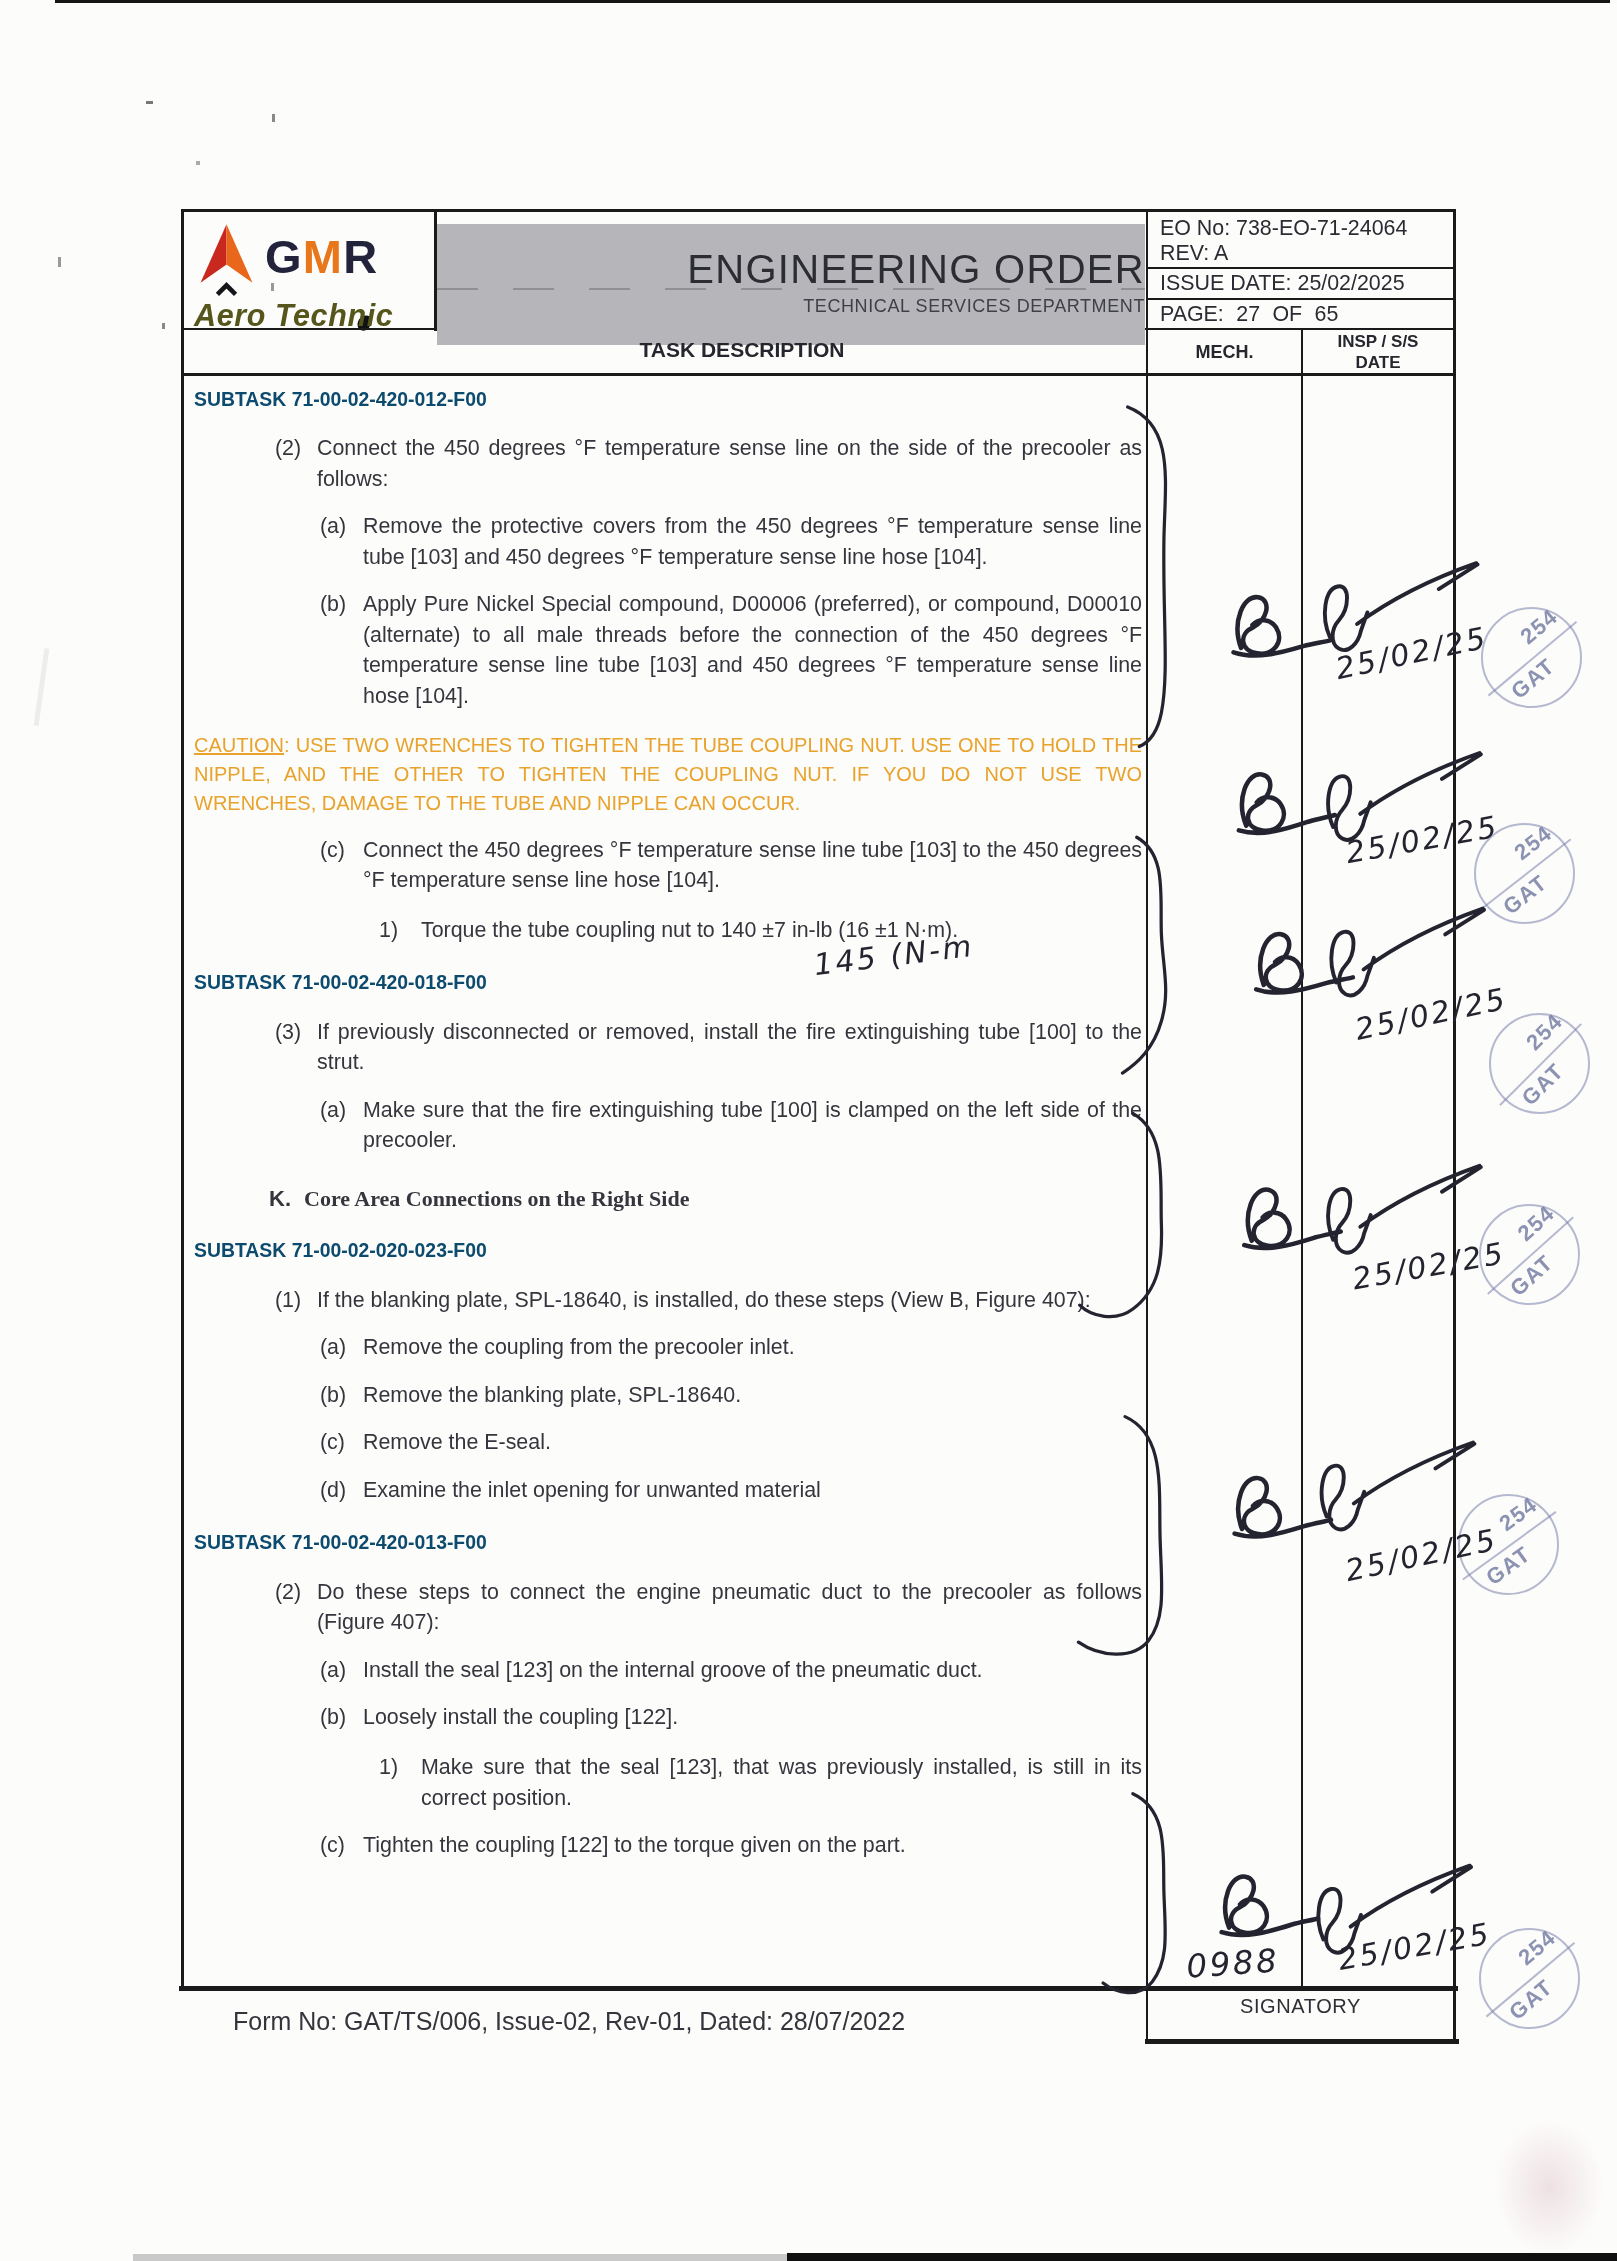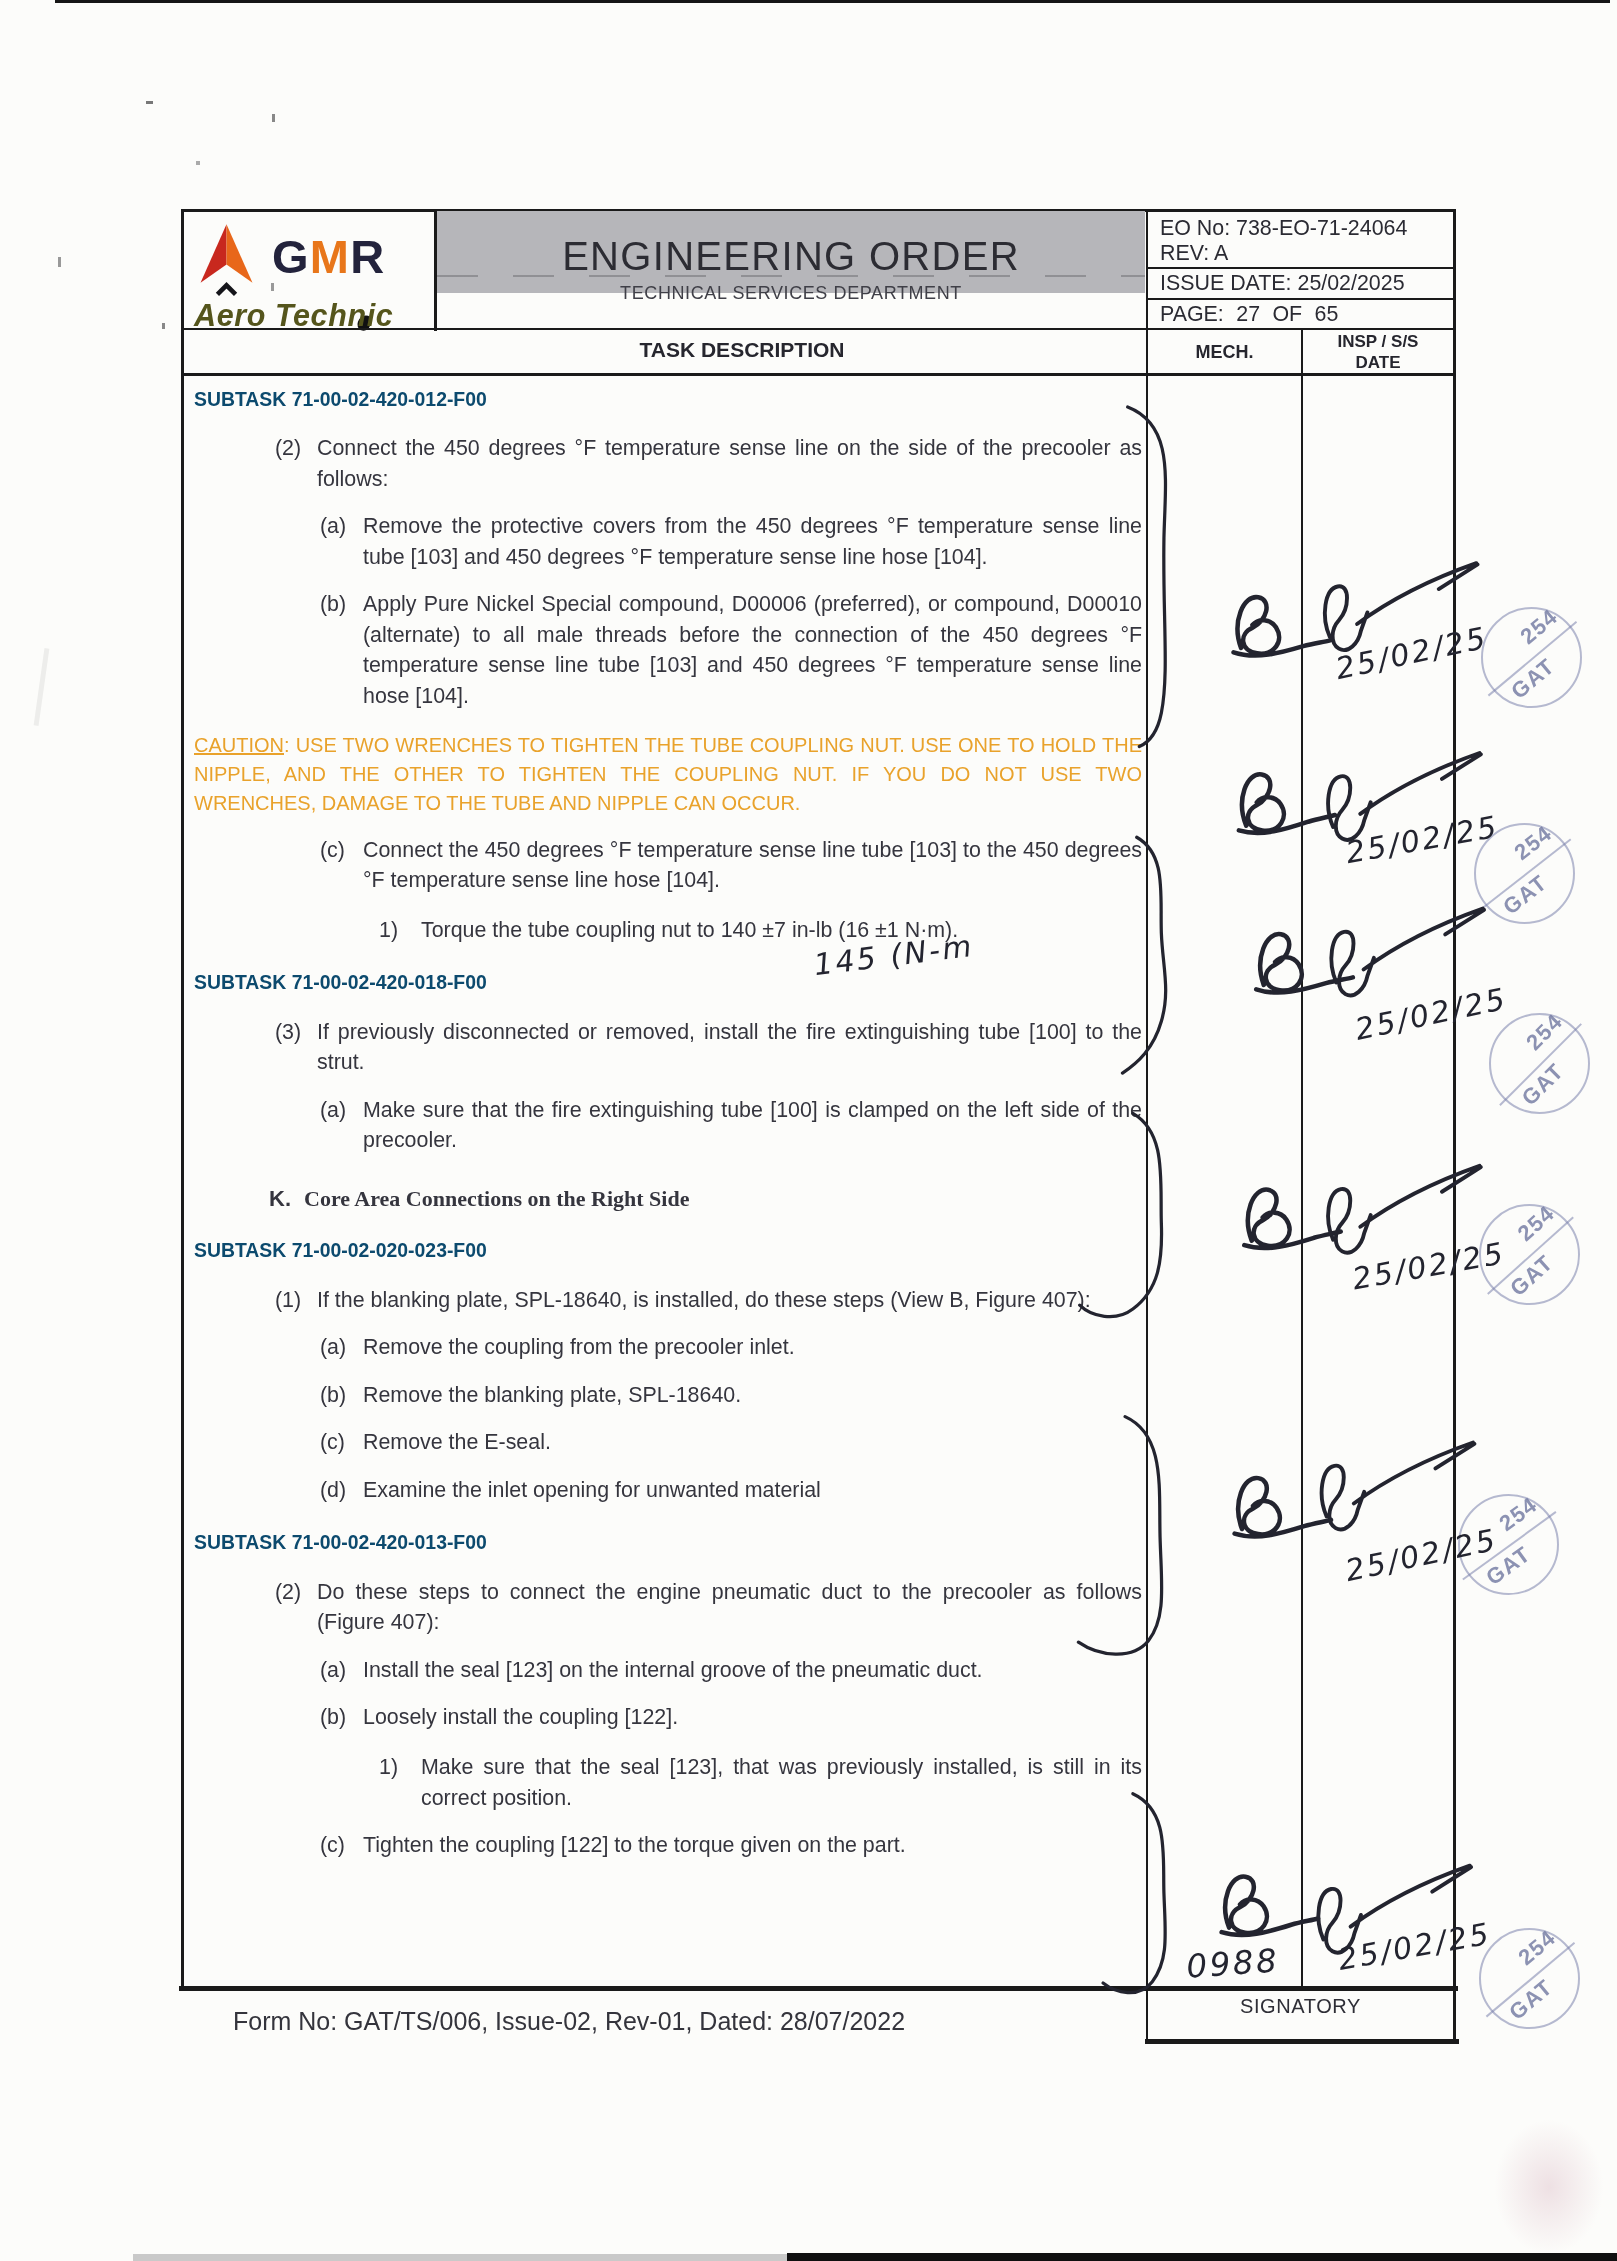--- a/index.html
+++ b/index.html
@@ -2,30 +2,30 @@
 <html style="font-size:10.4px"><head>
 <meta charset="utf-8">
 <style>
   html,body{margin:0;padding:0;background:#e9e9e9;}
   .page{position:relative;width:1617px;height:2261px;background:#fcfcfa;
         font-family:"Liberation Sans",sans-serif;color:#35353e;overflow:hidden;}
   .abs{position:absolute;}
   
   .hline,.vline{position:absolute;background:#1a1a1a;}
   
-  .title-cell{position:absolute;left:437px;top:211px;width:708px;height:82px;
-              background:var(--header-gray,#b6b6ba);text-align:center;}
+  .title-cell{position:absolute;left:437px;top:224px;width:708px;height:121px;
+              background:var(--header-gray,#b6b6ba);text-align:right;}
   .title-cell .t1{margin-top:23px;font-size:40px;font-weight:500;letter-spacing:1.3px;color:#2c2c33;}
   .title-cell .t2{margin-top:3.9px;font-size:18px;letter-spacing:0.6px;color:#3f3f47;}
   .smudge-line{position:absolute;left:0;right:0;top:64px;height:1.9px;
      background:repeating-linear-gradient(90deg,rgba(45,45,50,.28) 0 41px,transparent 41px 76px);}
   .logo-wrap{position:absolute;left:194px;top:223px;width:233px;height:97px;}
   .brand-row{display:flex;align-items:flex-start;}
   .brand-word{font-size:47px;font-weight:bold;color:var(--brand-dark,#23233c);
-              letter-spacing:1.3px;line-height:52px;margin-left:13px;margin-top:7.8px;}
+              letter-spacing:1.3px;line-height:52px;margin-left:6px;margin-top:7.8px;}
   .brand-word .m{color:var(--logo-orange,#e8761a);}
   .subbrand{font-size:30.5px;font-weight:bold;font-style:italic;color:var(--brand-olive,#55551c);
             margin-top:1.3px;letter-spacing:0.6px;}
   .info-text{position:absolute;font-size:21.4px;color:#2b2b33;}
   .colhead{position:absolute;font-weight:bold;color:#26262e;text-align:center;}
   
   .content{position:absolute;left:194px;top:375px;width:948px;font-size:21.4px;line-height:30.5px;}
   .subtask{margin-top:24.6px;font-size:19.4px;font-weight:bold;color:#0c4a6e;line-height:24.6px;}
   .subtask:first-child{margin-top:11.7px;}
   .item{position:relative;}

